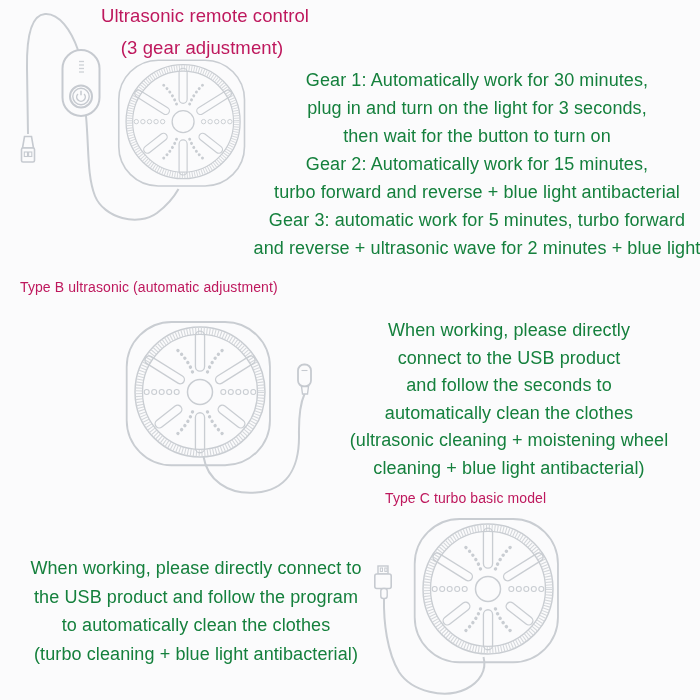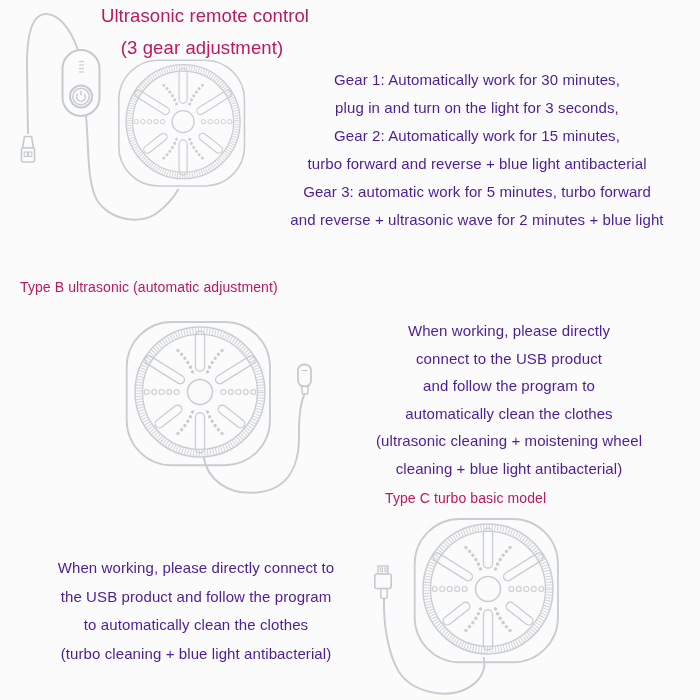--- a/index.html
+++ b/index.html
@@ -4,21 +4,21 @@
 <style>
   html,body { margin:0; padding:0; }
   .canvas {
     position:relative; width:700px; height:700px;
     background:#fbfbfc; overflow:hidden;
     font-family:"Liberation Sans", sans-serif;
   }
   .svg-layer { position:absolute; left:0; top:0; }
   .txt {
     position:absolute; white-space:nowrap;
-    color:#4c1d95; font-size:15px; letter-spacing:.1px;
+    color:#15803d; font-size:18px; letter-spacing:.1px;
   }
   .ctr { transform:translateX(-50%); text-align:center; }
   .heading { color:#be185d; }
   .h-a { font-size:18.5px; }
   .h-bc { font-size:14px; }
   .lines-a div { line-height:28px; }
   .lines-b div { line-height:27.5px; }
   .lines-c div { line-height:28.5px; }
 </style>
 </head>
@@ -130,32 +130,33 @@
       <use href="#disc" xlink:href="#disc" transform="translate(404.7,507.3) scale(0.833)"></use>
     </g>
   </svg>
 
   <div class="txt ctr heading h-a" style="left:205px; top:5px;">Ultrasonic remote control</div>
   <div class="txt ctr heading h-a" style="left:202px; top:37px;">(3 gear adjustment)</div>
 
   <div class="txt ctr lines-a" style="left:477px; top:66px;">
     <div>Gear 1: Automatically work for 30 minutes,</div>
     <div>plug in and turn on the light for 3 seconds,</div>
+    <div>then wait for the button to turn on</div>
     <div>Gear 2: Automatically work for 15 minutes,</div>
     <div>turbo forward and reverse + blue light antibacterial</div>
     <div>Gear 3: automatic work for 5 minutes, turbo forward</div>
     <div>and reverse + ultrasonic wave for 2 minutes + blue light</div>
   </div>
 
   <div class="txt heading h-bc" style="left:20px; top:279px;">Type B ultrasonic (automatic adjustment)</div>
 
   <div class="txt ctr lines-b" style="left:509px; top:317px;">
     <div>When working, please directly</div>
     <div>connect to the USB product</div>
-    <div>and follow the program to</div>
+    <div>and follow the seconds to</div>
     <div>automatically clean the clothes</div>
     <div>(ultrasonic cleaning + moistening wheel</div>
     <div>cleaning + blue light antibacterial)</div>
   </div>
 
   <div class="txt heading h-bc" style="left:385px; top:490px;">Type C turbo basic model</div>
 
   <div class="txt ctr lines-c" style="left:196px; top:554px;">
     <div>When working, please directly connect to</div>
     <div>the USB product and follow the program</div>

